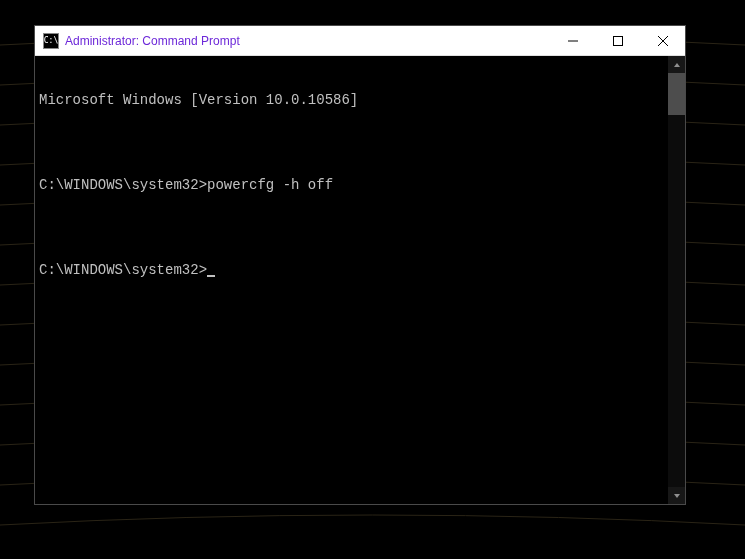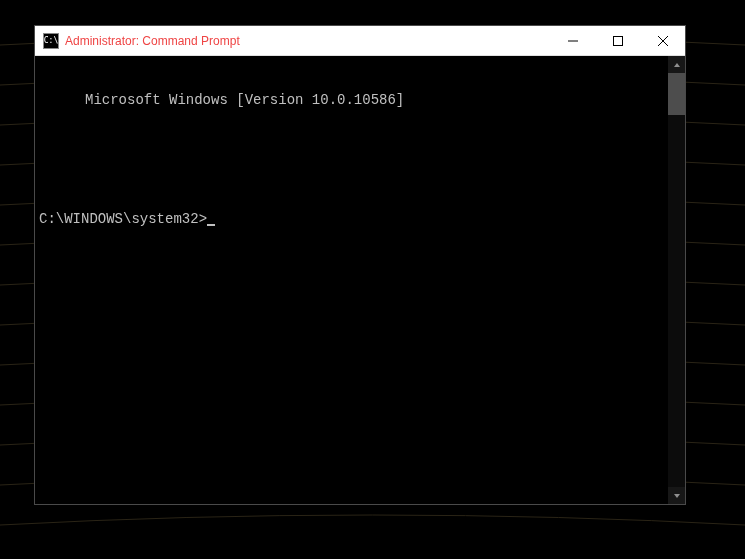--- a/index.html
+++ b/index.html
@@ -53,21 +53,21 @@
       display: inline-flex;
       align-items: center;
       justify-content: center;
       font-size: 8px;
       color: #fff;
       font-family: monospace;
       border: 1px solid #888;
     }
     .titlebar-text {
       font-size: 12px;
-      color: #ef4444;
+      color: #6d28d9;
       flex: 1;
     }
     .window-controls {
       display: flex;
       height: 100%;
     }
     .win-btn {
       width: 45px;
       height: 100%;
       display: flex;
@@ -128,21 +128,20 @@
       position: absolute;
       top: 17px;
       left: 0;
       width: 17px;
       height: 42px;
       background: #4d4d4d;
       cursor: pointer;
     }
     .line {
       display: block;
-      margin-left: 46px;
     }
     .prompt-line {
       display: flex;
     }
     .cursor {
       display: inline-block;
       width: 8px;
       height: 2px;
       background: #c0c0c0;
       margin-top: 13px;
@@ -197,20 +196,21 @@
             <line x1="0" y1="0" x2="10" y2="10" stroke="#000" stroke-width="1"></line>
             <line x1="10" y1="0" x2="0" y2="10" stroke="#000" stroke-width="1"></line>
           </svg>
       </button>
     </div>
   </div>
   <div class="terminal-area">
     <div class="terminal-content">
       <span class="line">Microsoft Windows [Version 10.0.10586]</span>
       <span class="line"></span>
+      <span class="line"><span>C:\WINDOWS\system32&gt;</span><span>powercfg -h off</span></span>
       <span class="line"></span>
       <span class="prompt-line"><span>C:\WINDOWS\system32&gt;</span><span class="cursor"></span></span>
     </div>
     <div class="scrollbar">
       <div class="scroll-arrow up">
         <svg viewBox="0 0 8 8">
             <path d="M4 2 L7 6 L1 6 Z"></path>
           </svg>
       </div>
       <div class="scroll-thumb"></div>

